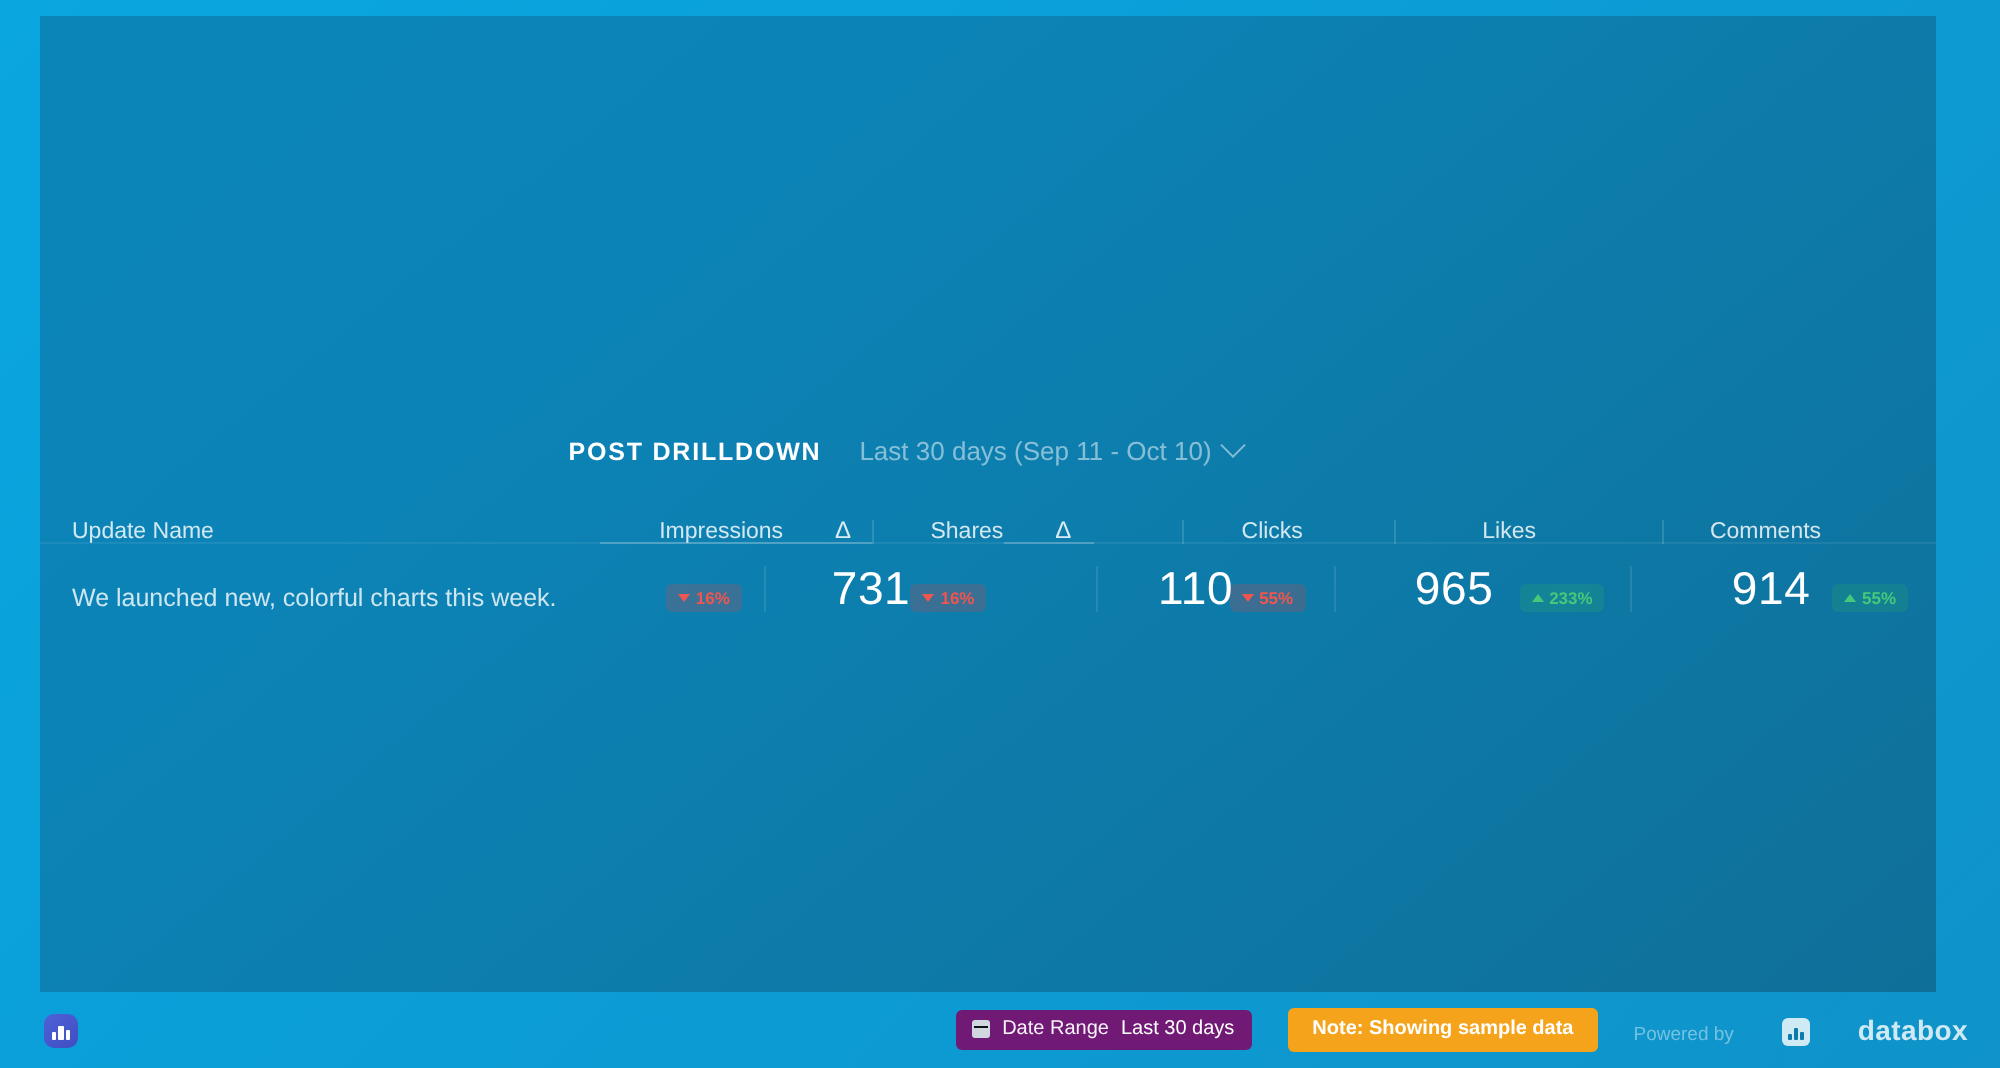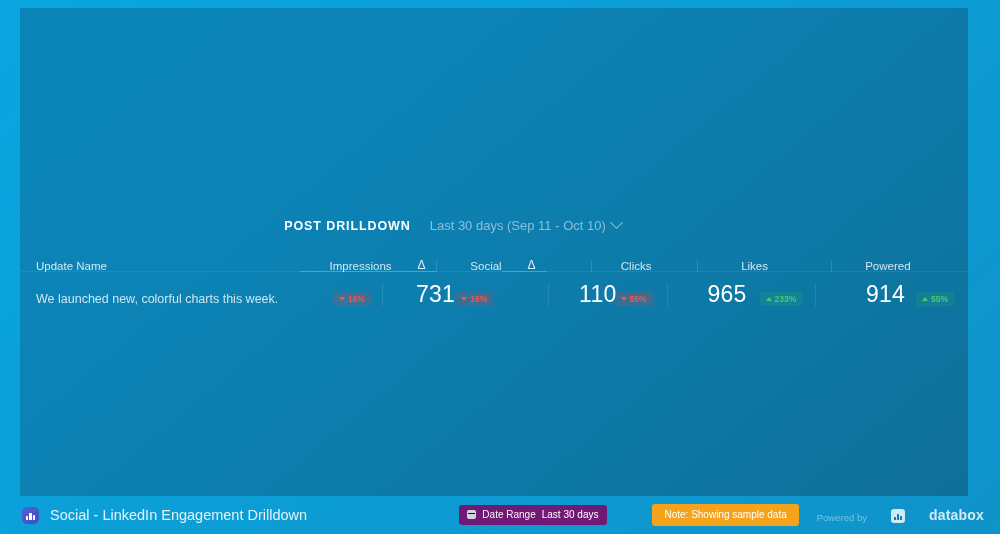--- a/index.html
+++ b/index.html
@@ -215,25 +215,24 @@
   #date-range-chip .cal::after{
     content:""; position:absolute; left:0; right:0; top:2px;
     height:1px; background:#0d1117;
   }
   #date-range-chip .dr-label { opacity: .95; }
   #date-range-chip .dr-value { font-weight: normal; }
   #sample-chip {
     background: #f5a31a;
     color: #ffffff;
     font-size: 10px;
-    font-weight: normal;
+    font-weight: bold;
     padding: 5px 12px 6px 12px;
     border-radius: 3px;
     white-space: nowrap;
-    margin-left: 27px;
   }
   #powered {
     display: flex; align-items: flex-end; gap: 24px;
   }
   #powered-label {
     font-size: 9.5px;
     color: rgba(255,255,255,0.42);
     white-space: nowrap;
   }
   #db-mark {
@@ -276,38 +275,38 @@
       </div>
 
       <div class="cell num c-impr hdr-underline">
         <span class="hdr-text">Impressions</span>
       </div>
       <div class="cell num c-impr-d hdr-underline">
         <span class="hdr-delta">Δ</span>
       </div>
 
       <div class="cell num c-shares hdr-underline vsep-l">
-        <span class="hdr-text">Social</span>
+        <span class="hdr-text">Shares</span>
       </div>
       <div class="cell num c-shares-d hdr-underline">
         <span class="hdr-delta">Δ</span>
       </div>
 
       <div class="cell num c-clicks hdr-underline vsep-l">
         <span class="hdr-text">Clicks</span>
       </div>
       <div class="cell num c-clicks-d hdr-underline"></div>
 
       <div class="cell num c-likes hdr-underline vsep-l">
         <span class="hdr-text">Likes</span>
       </div>
       <div class="cell num c-likes-d hdr-underline"></div>
 
       <div class="cell num c-comm hdr-underline vsep-l">
-        <span class="hdr-text">Powered</span>
+        <span class="hdr-text">Comments</span>
       </div>
       <div class="cell num c-comm-d hdr-underline"></div>
     </div>
 
     <div class="trow" id="data-row">
       <div class="cell c-name">
         <span class="row-name">We launched new, colorful charts this week.</span>
       </div>
 
       <div class="cell num c-impr-d">
@@ -362,21 +361,20 @@
 </div>
 
 <div id="footer">
 
   <div id="brand">
     <span id="brand-mark">
       <i></i>
         <i></i>
         <i></i>
     </span>
-    <span id="brand-title">Social - LinkedIn Engagement Drilldown</span>
   </div>
 
   <div id="footer-right">
 
     <div id="date-range-chip">
       <span class="cal"></span>
       <span class="dr-label">Date Range</span>
       <span class="dr-value">Last 30 days</span>
     </div>
 

